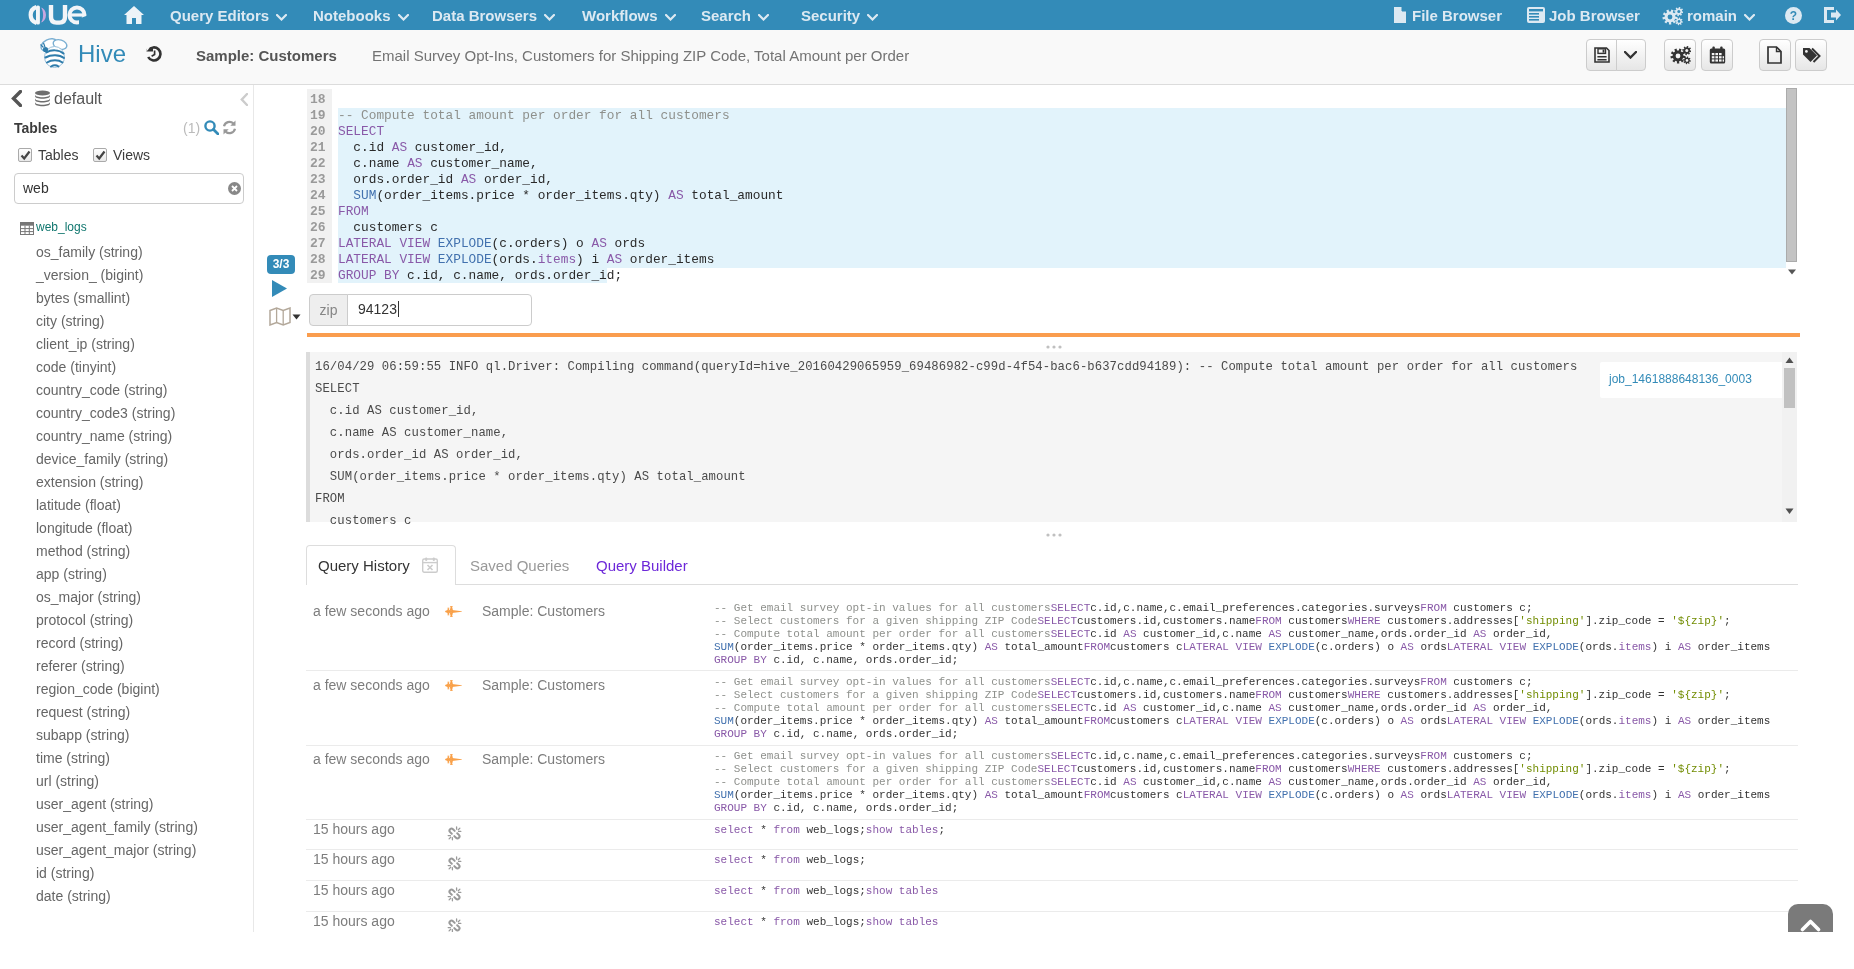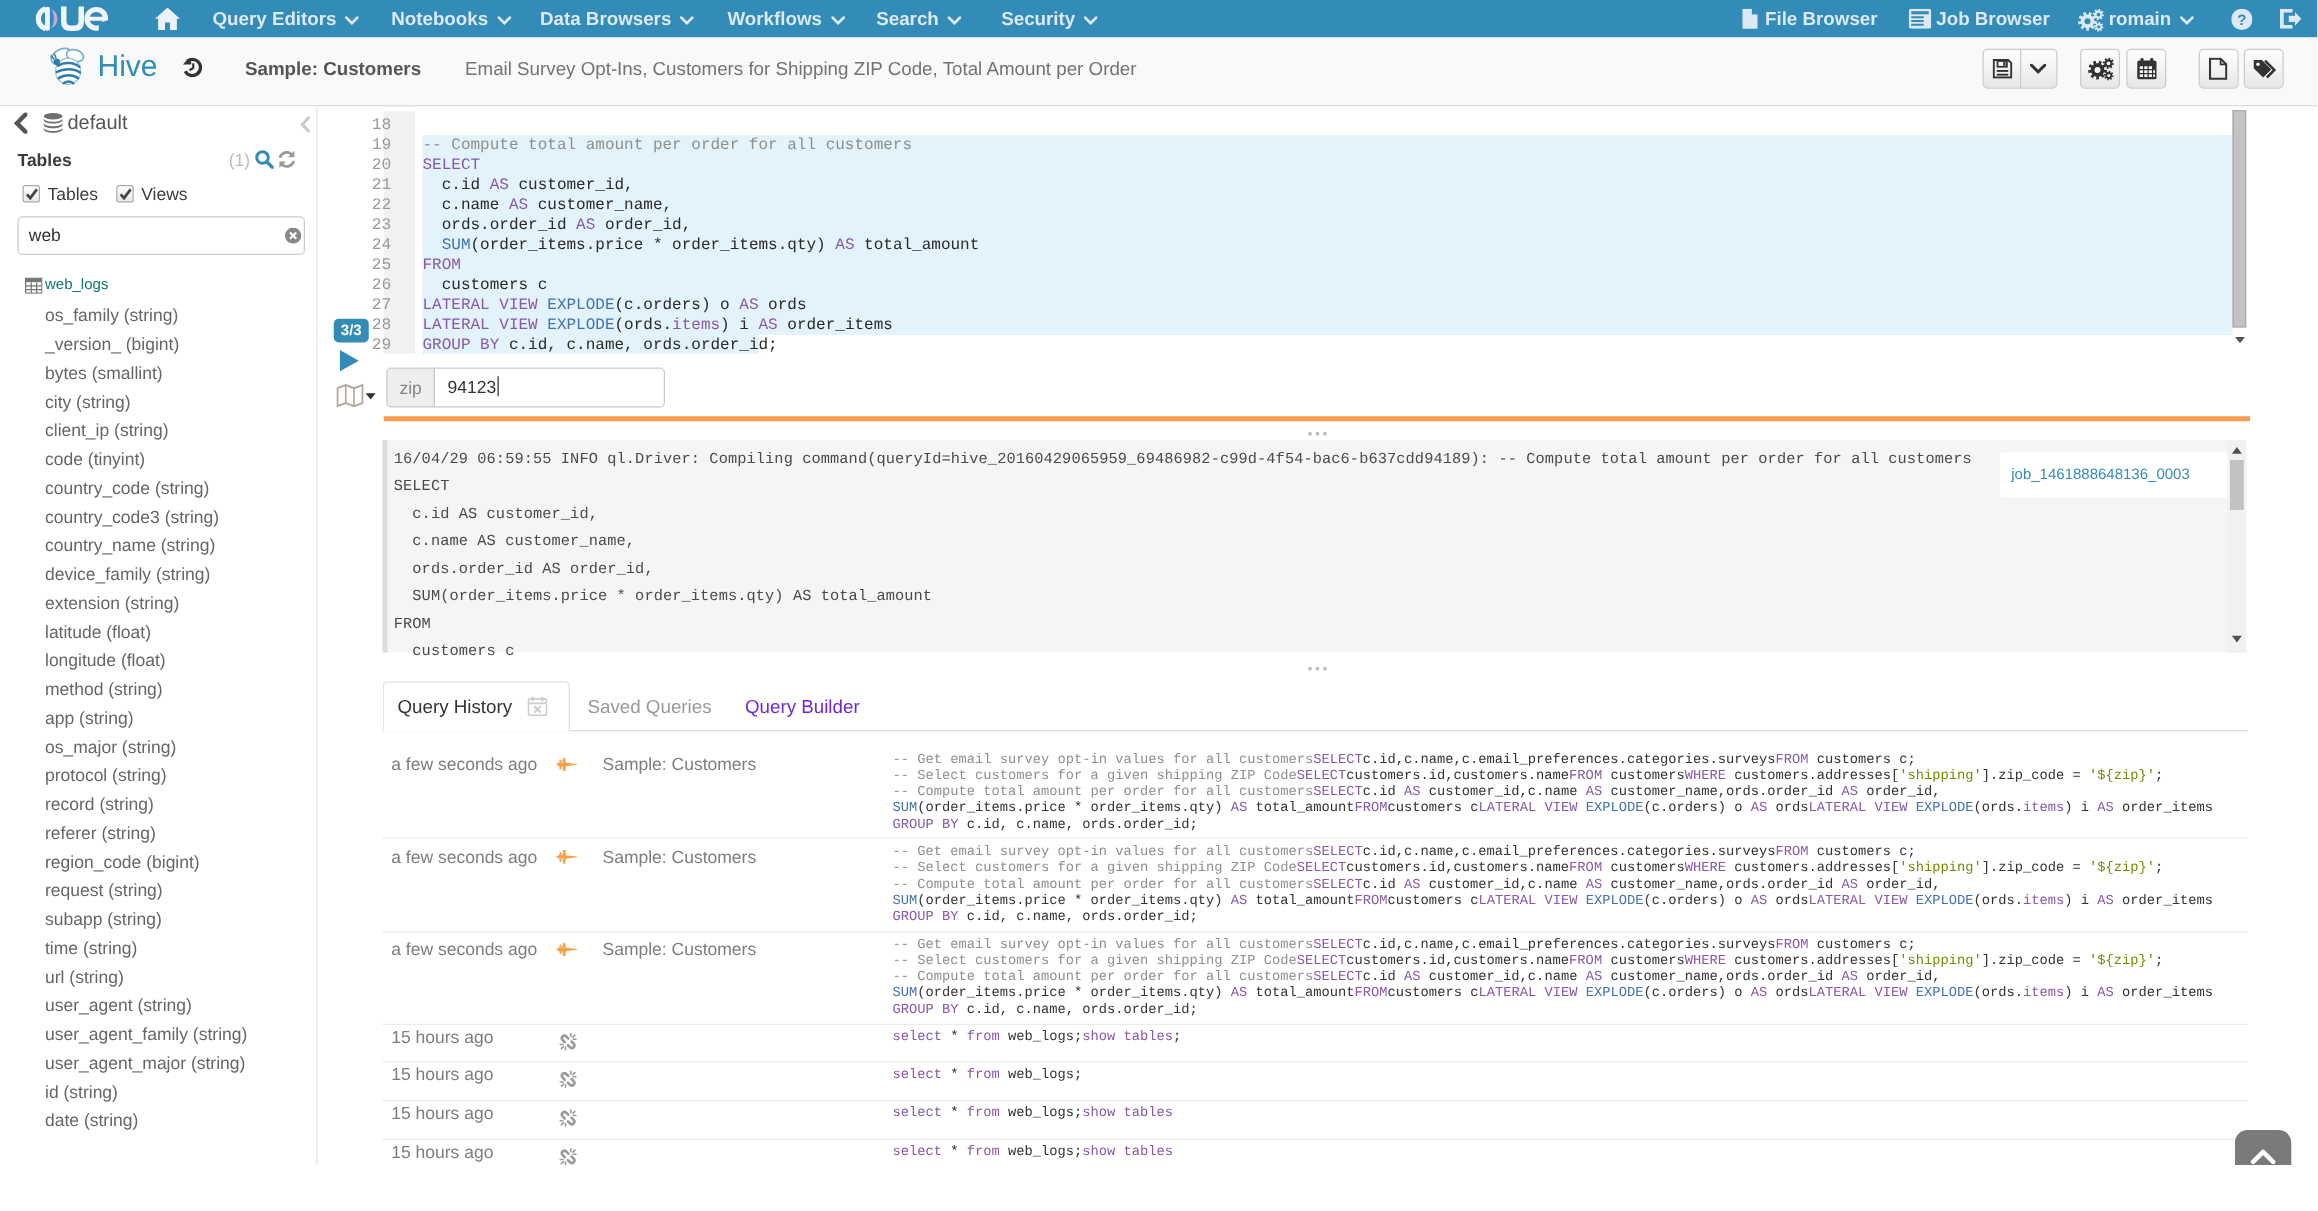--- a/index.html
+++ b/index.html
@@ -9,22 +9,22 @@
 #nav { position:absolute; left:0; top:0; width:1854px; height:30px; background:#338bb8; }
 .navitem { position:absolute; top:0; height:30px; line-height:31px; color:#dce9f2;
   font-size:15px; font-weight:bold; white-space:nowrap; }
 #hdr { position:absolute; left:0; top:30px; width:1854px; height:55px; background:#f9f9f9;
   border-bottom:1px solid #dcdcdc; }
 .btn { position:absolute; height:32px; border:1px solid #ccc; border-radius:4px;
   background:linear-gradient(#ffffff,#e6e6e6); }
 #side { position:absolute; left:0; top:85px; width:256px; height:884px; background:#fff; }
 .colit { position:absolute; left:36px; font-size:14px; color:#666; white-space:nowrap; }
 #ed { position:absolute; left:308px; top:88px; width:1478px; height:195px; background:#fff; overflow:hidden; }
-.gl { position:absolute; left:287px; width:26px; text-align:right; font-family:"Liberation Mono",monospace;
-  font-size:13px; line-height:16px; color:#9a9a9a; }
+.gl { position:absolute; left:310px; width:26px; font-family:"Liberation Mono",monospace;
+  font-size:13px; line-height:16px; color:#9a9a9a;font-weight:bold; }
 .cl { position:absolute; left:338px; font-family:"Liberation Mono",monospace; font-size:12.8px;
   line-height:16px; color:#2a2a2a; white-space:pre; }
 .hl { position:absolute; left:338px; width:1448px; height:16px; background:#e2f3fb; }
 .k { color:#8959a8; } .f { color:#4271ae; } .c { color:#8e908c; } .s { color:#718c00; }
 #log { position:absolute; left:308px; top:352px; width:1489px; height:170px; background:#f5f5f5; overflow:hidden; }
 .ll { position:absolute; left:7px; font-family:"Liberation Mono",monospace; font-size:12.25px; letter-spacing:0.075px;
   color:#4a4a4a; white-space:pre; }
 .hsep { position:absolute; left:306px; width:1492px; height:1px; background:#ebebeb; }
 .htime { position:absolute; left:313px; font-size:14px; color:#7d7d7d; white-space:nowrap; }
 .hname { position:absolute; left:482px; font-size:14px; color:#7d7d7d; white-space:nowrap; }

